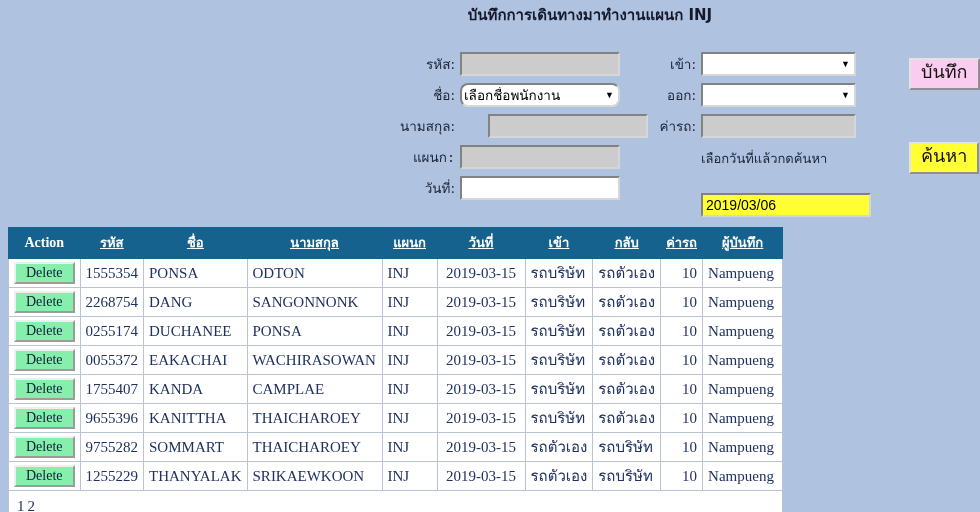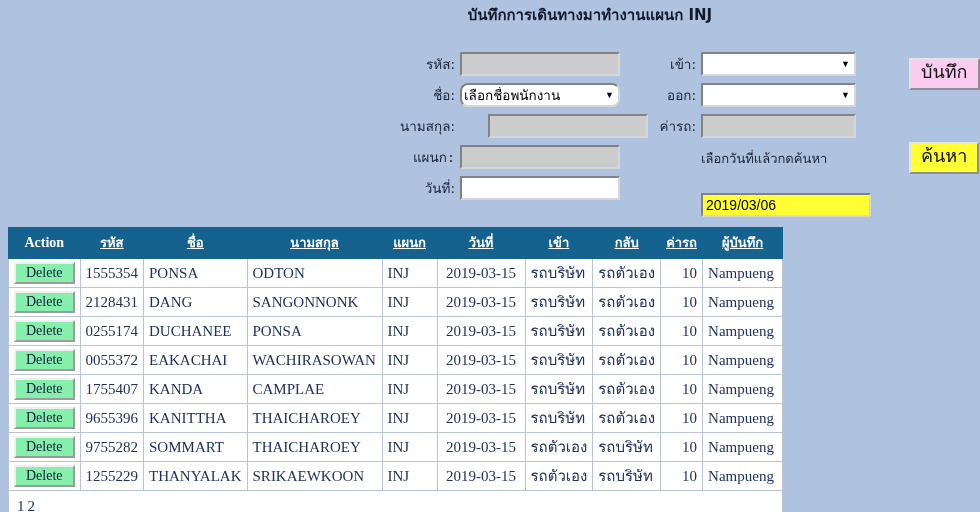--- a/index.html
+++ b/index.html
@@ -313,21 +313,21 @@
           <td>ODTON</td>
           <td>INJ</td>
           <td class="c-center">2019-03-15</td>
           <td class="c-thai">รถบริษัท</td>
           <td class="c-thai">รถตัวเอง</td>
           <td class="c-num">10</td>
           <td>Nampueng</td>
         </tr>
         <tr>
           <td class="c-action"><button class="btn-delete">Delete</button></td>
-          <td class="c-num">2128431</td>
+          <td class="c-num">2268754</td>
           <td>DANG</td>
           <td>SANGONNONK</td>
           <td>INJ</td>
           <td class="c-center">2019-03-15</td>
           <td class="c-thai">รถบริษัท</td>
           <td class="c-thai">รถตัวเอง</td>
           <td class="c-num">10</td>
           <td>Nampueng</td>
         </tr>
         <tr>

